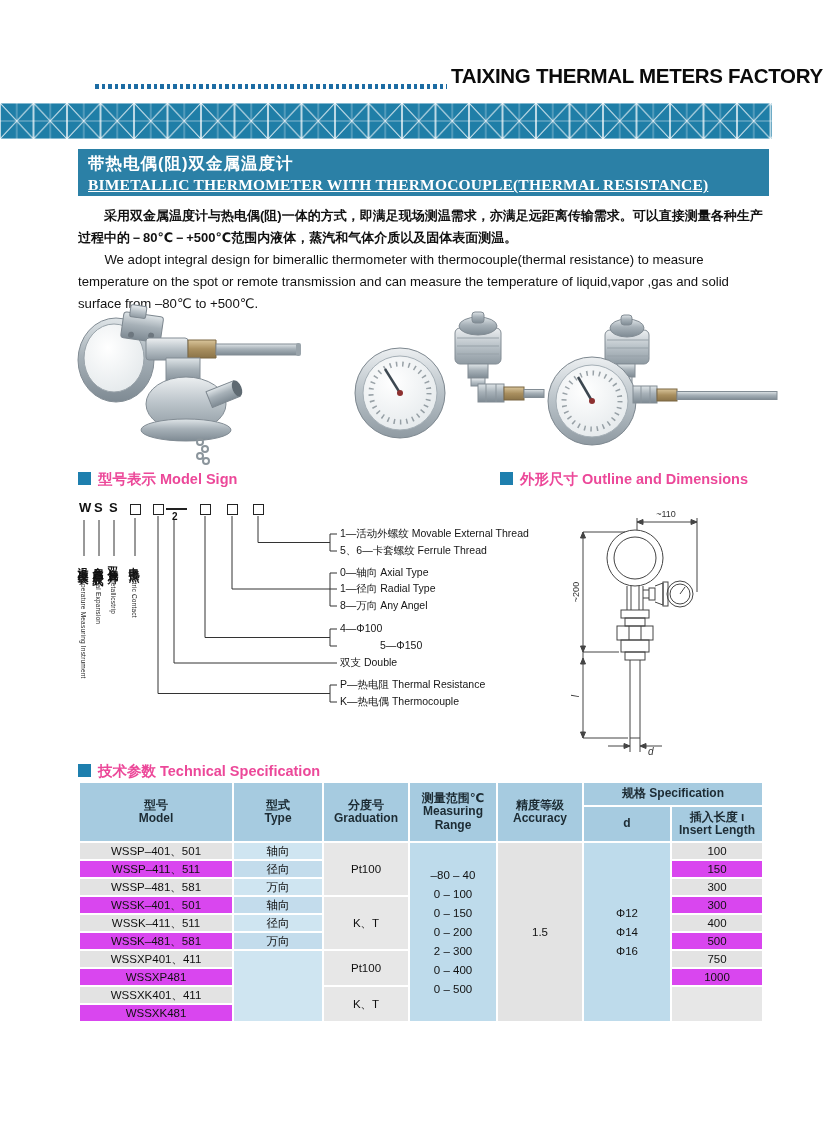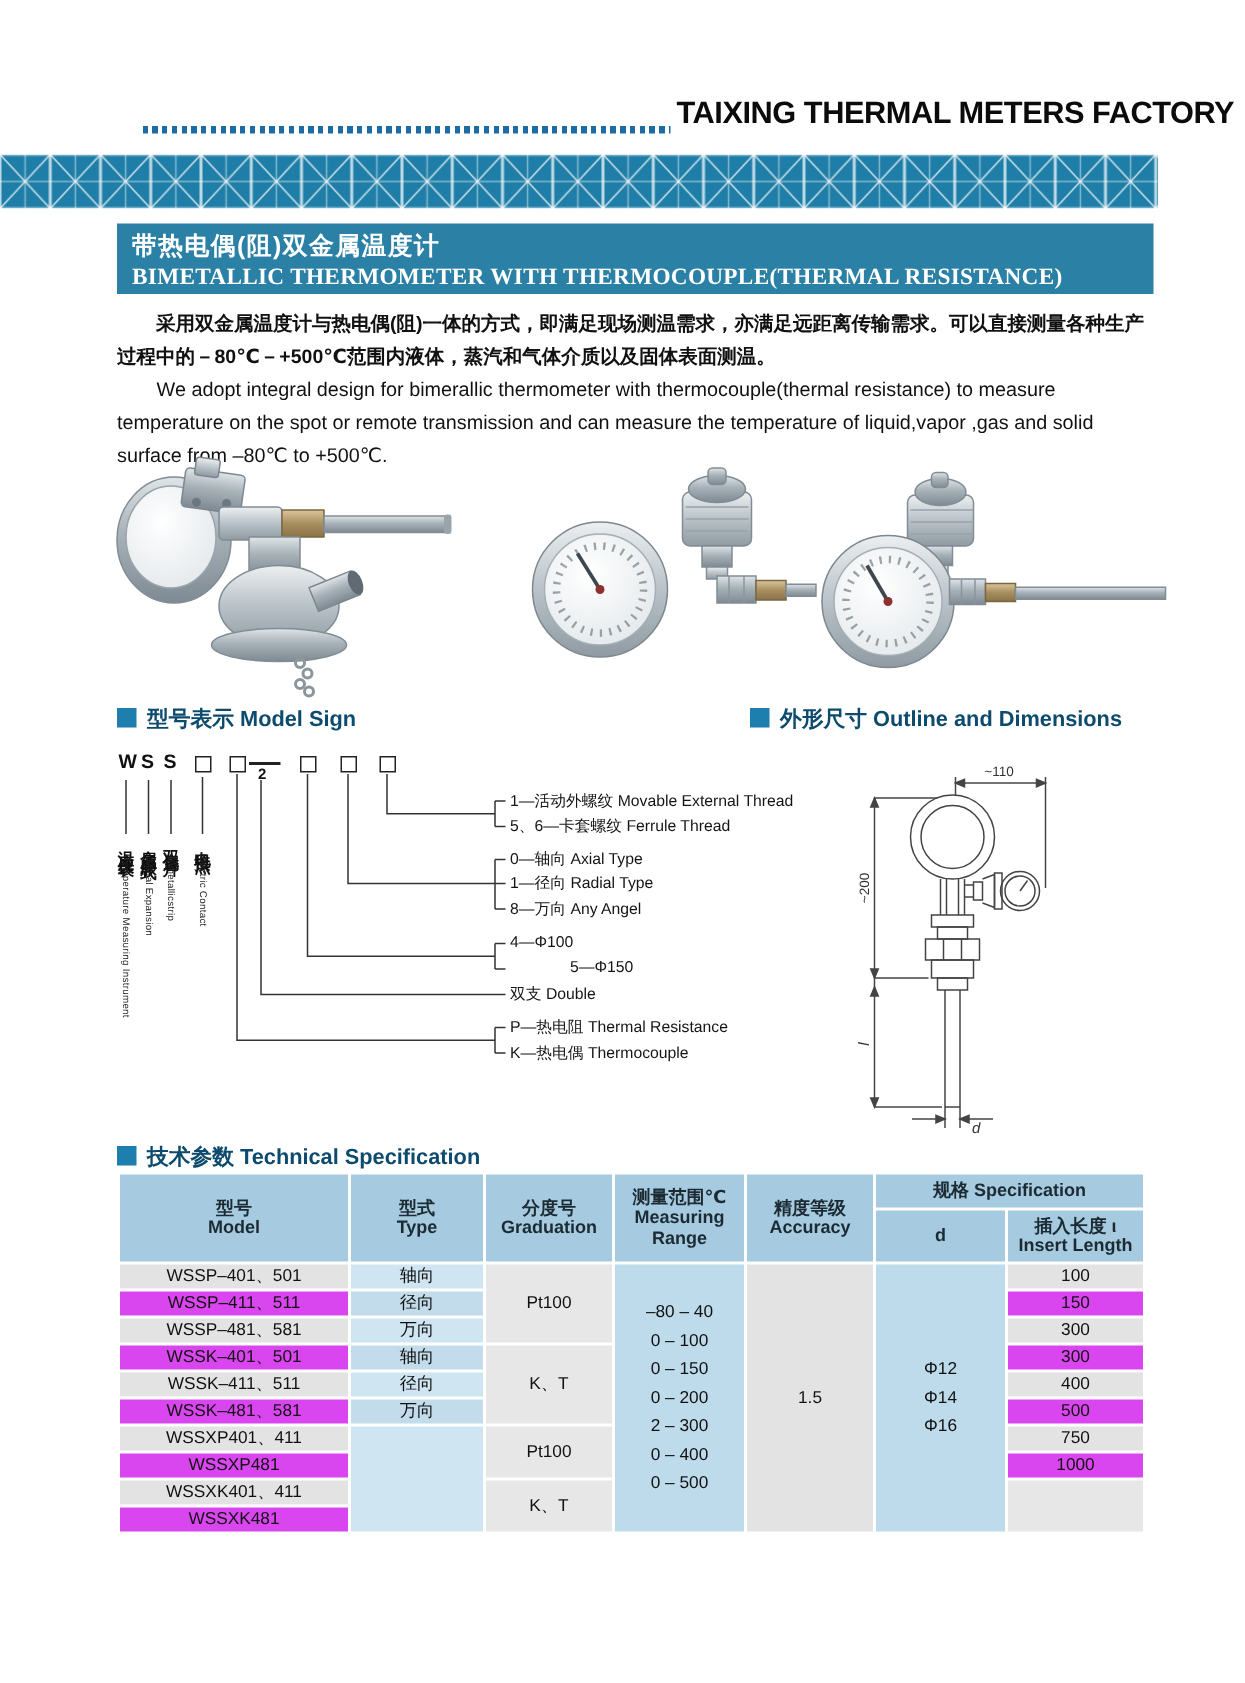--- a/index.html
+++ b/index.html
@@ -11,30 +11,30 @@
   .dotted{position:absolute;left:95px;top:84px;width:352px;height:5px;
           background:repeating-linear-gradient(90deg,#1d6ca3 0 3.5px,transparent 3.5px 6.5px);}
   .factory{position:absolute;left:451px;top:64px;font-size:20.5px;font-weight:bold;
            letter-spacing:-0.3px;color:#0b0b0b;white-space:nowrap;}
 
   
   .titlebar{position:absolute;left:78px;top:149px;width:691px;height:47px;background:#2b80a6;
             color:#fff;padding:0;box-sizing:border-box;}
   .title-cn{margin:4px 0 0 10px;font-size:16.5px;font-weight:bold;letter-spacing:1px;}
   .title-en{margin:1px 0 0 10px;font-size:15.5px;font-weight:bold;
-            font-family:"Liberation Serif","DejaVu Serif",serif;letter-spacing:.2px;}
+            font-family:"Liberation Serif","DejaVu Serif",serif;letter-spacing:.2px;text-decoration:underline;}
 
   
   .intro{position:absolute;left:78px;top:205px;width:694px;}
   .intro p{margin:0;text-indent:2em;line-height:22px;}
   .intro .cn{font-size:13px;font-weight:600;}
   .intro .en{font-size:13.2px;font-weight:400;}
 
   
-  .sec{position:absolute;height:16px;font-size:14.5px;font-weight:600;color:#0c4a6e;white-space:nowrap;}
+  .sec{position:absolute;height:16px;font-size:14.5px;font-weight:600;color:#ec4899;white-space:nowrap;}
   .sec .sq{display:inline-block;width:13px;height:13px;background:#1e7fae;margin-right:7px;
            vertical-align:-1px;}
 
   
   .msign{position:absolute;left:78px;top:496px;width:420px;height:272px;font-size:10.5px;}
   .ms-letter{position:absolute;top:4px;font-size:13px;font-weight:600;}
   .ms-box{position:absolute;top:8px;width:9px;height:9px;border:1.5px solid #222;background:#fff;}
   .ms-bar{position:absolute;left:88px;top:12px;width:21px;height:2px;background:#222;}
   .ms-den{position:absolute;left:94px;top:15px;font-size:10px;font-weight:600;}
   .ms-branch{position:absolute;left:262px;white-space:nowrap;font-size:10.5px;color:#151515;}

